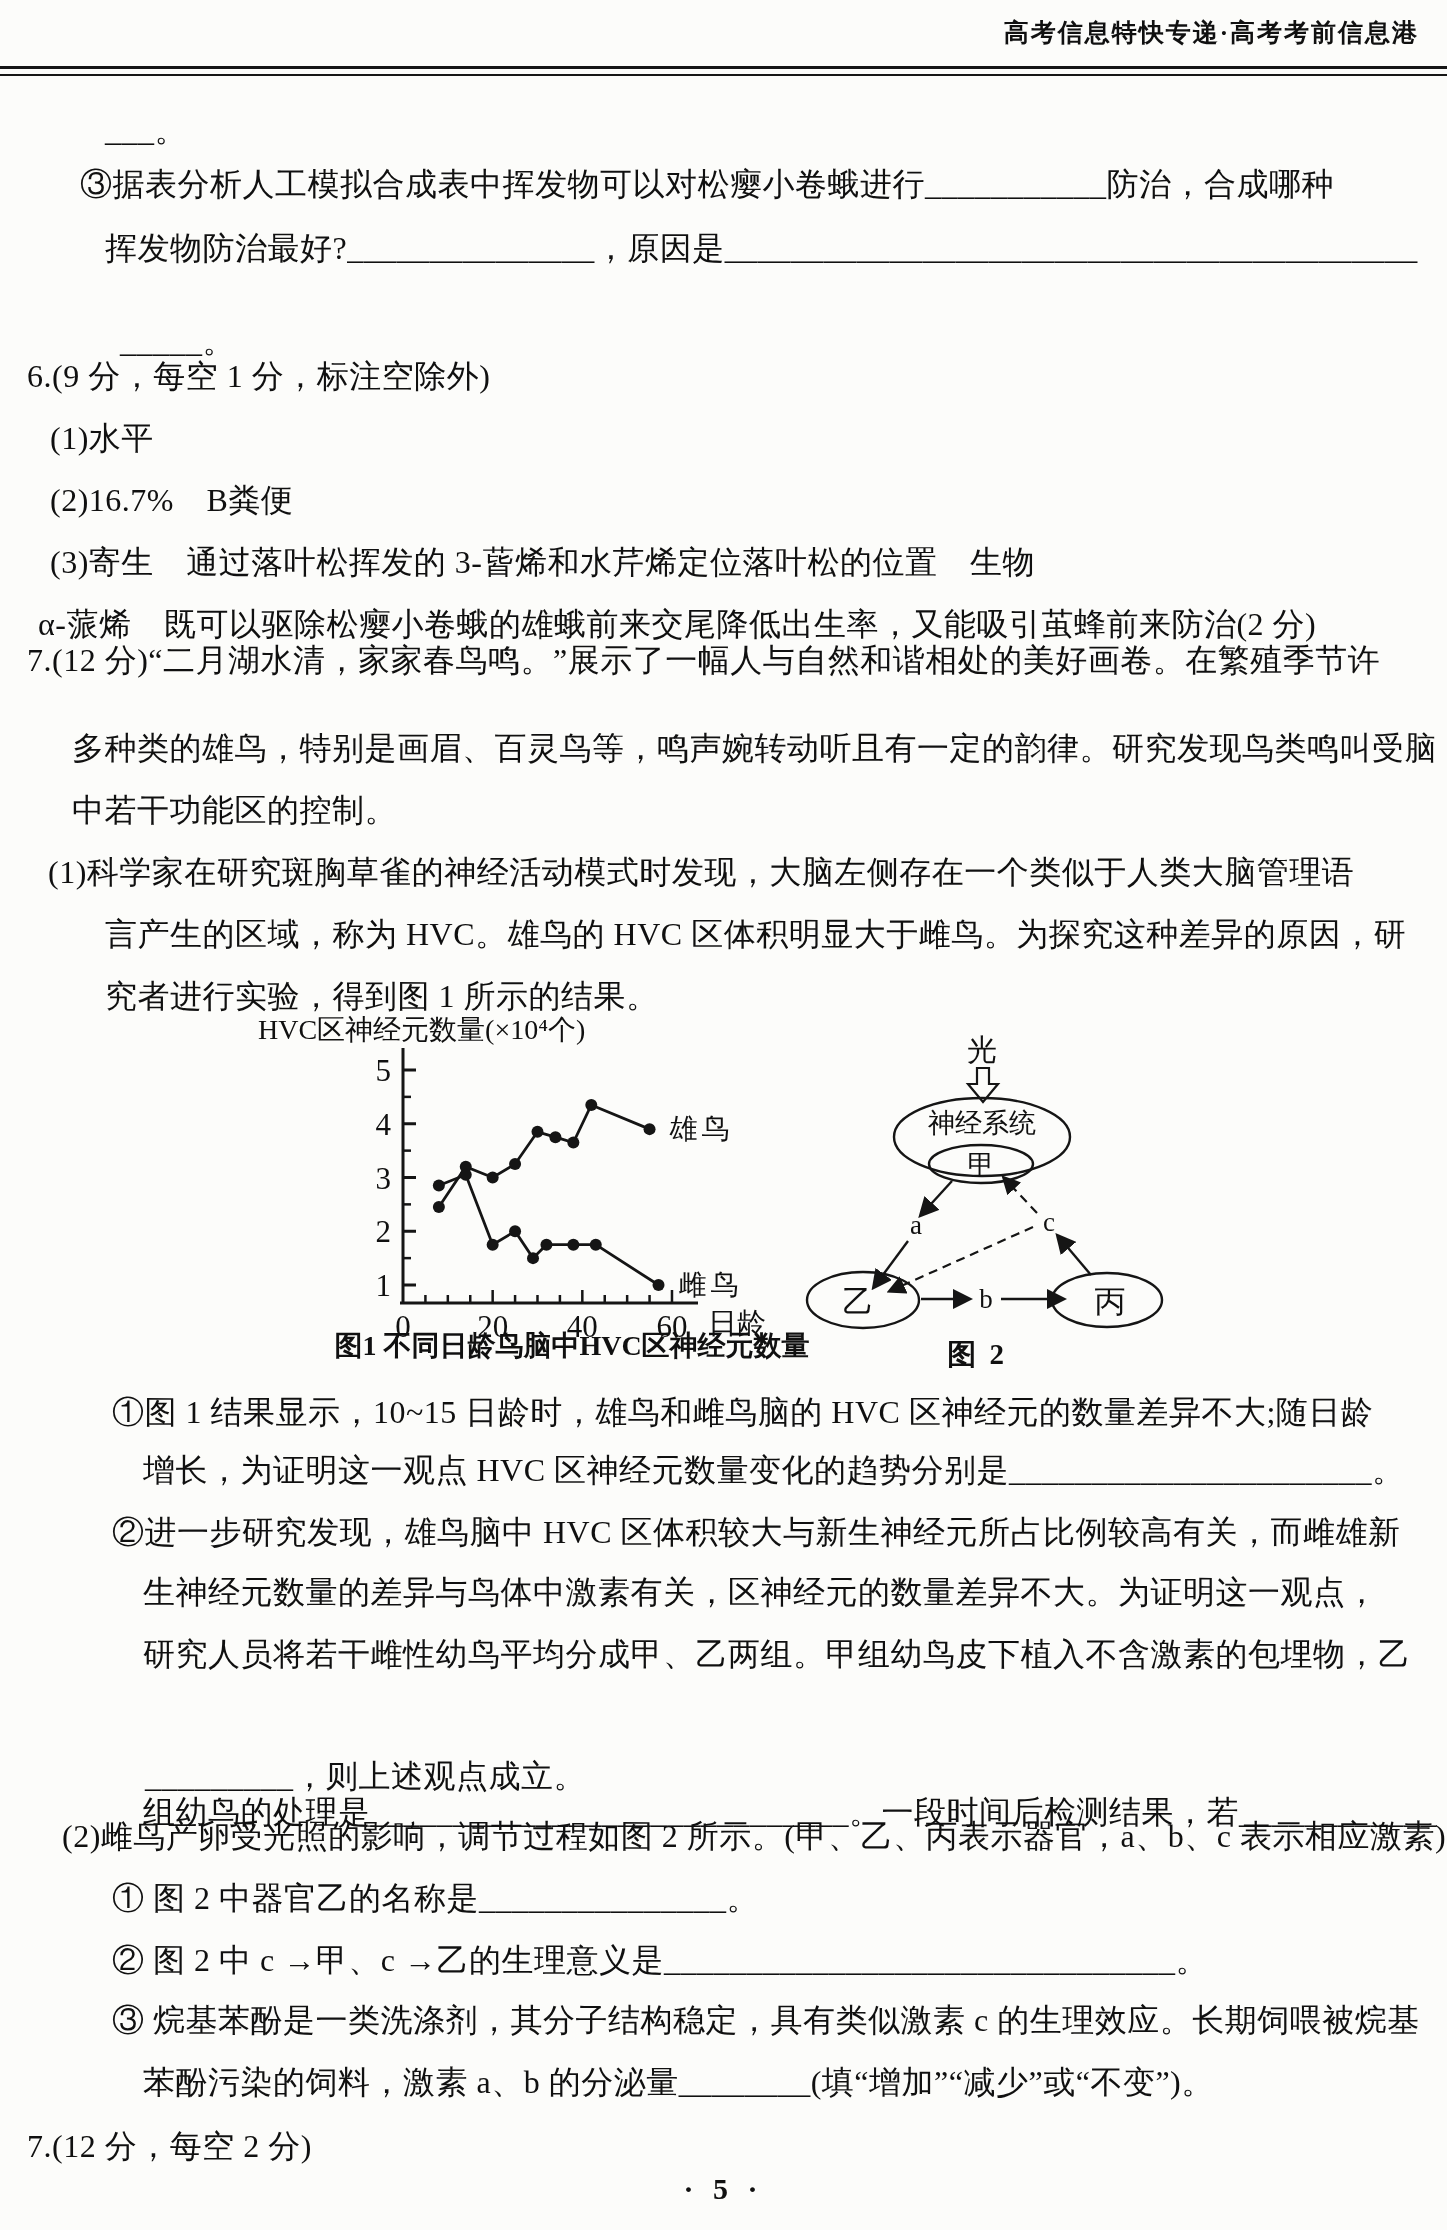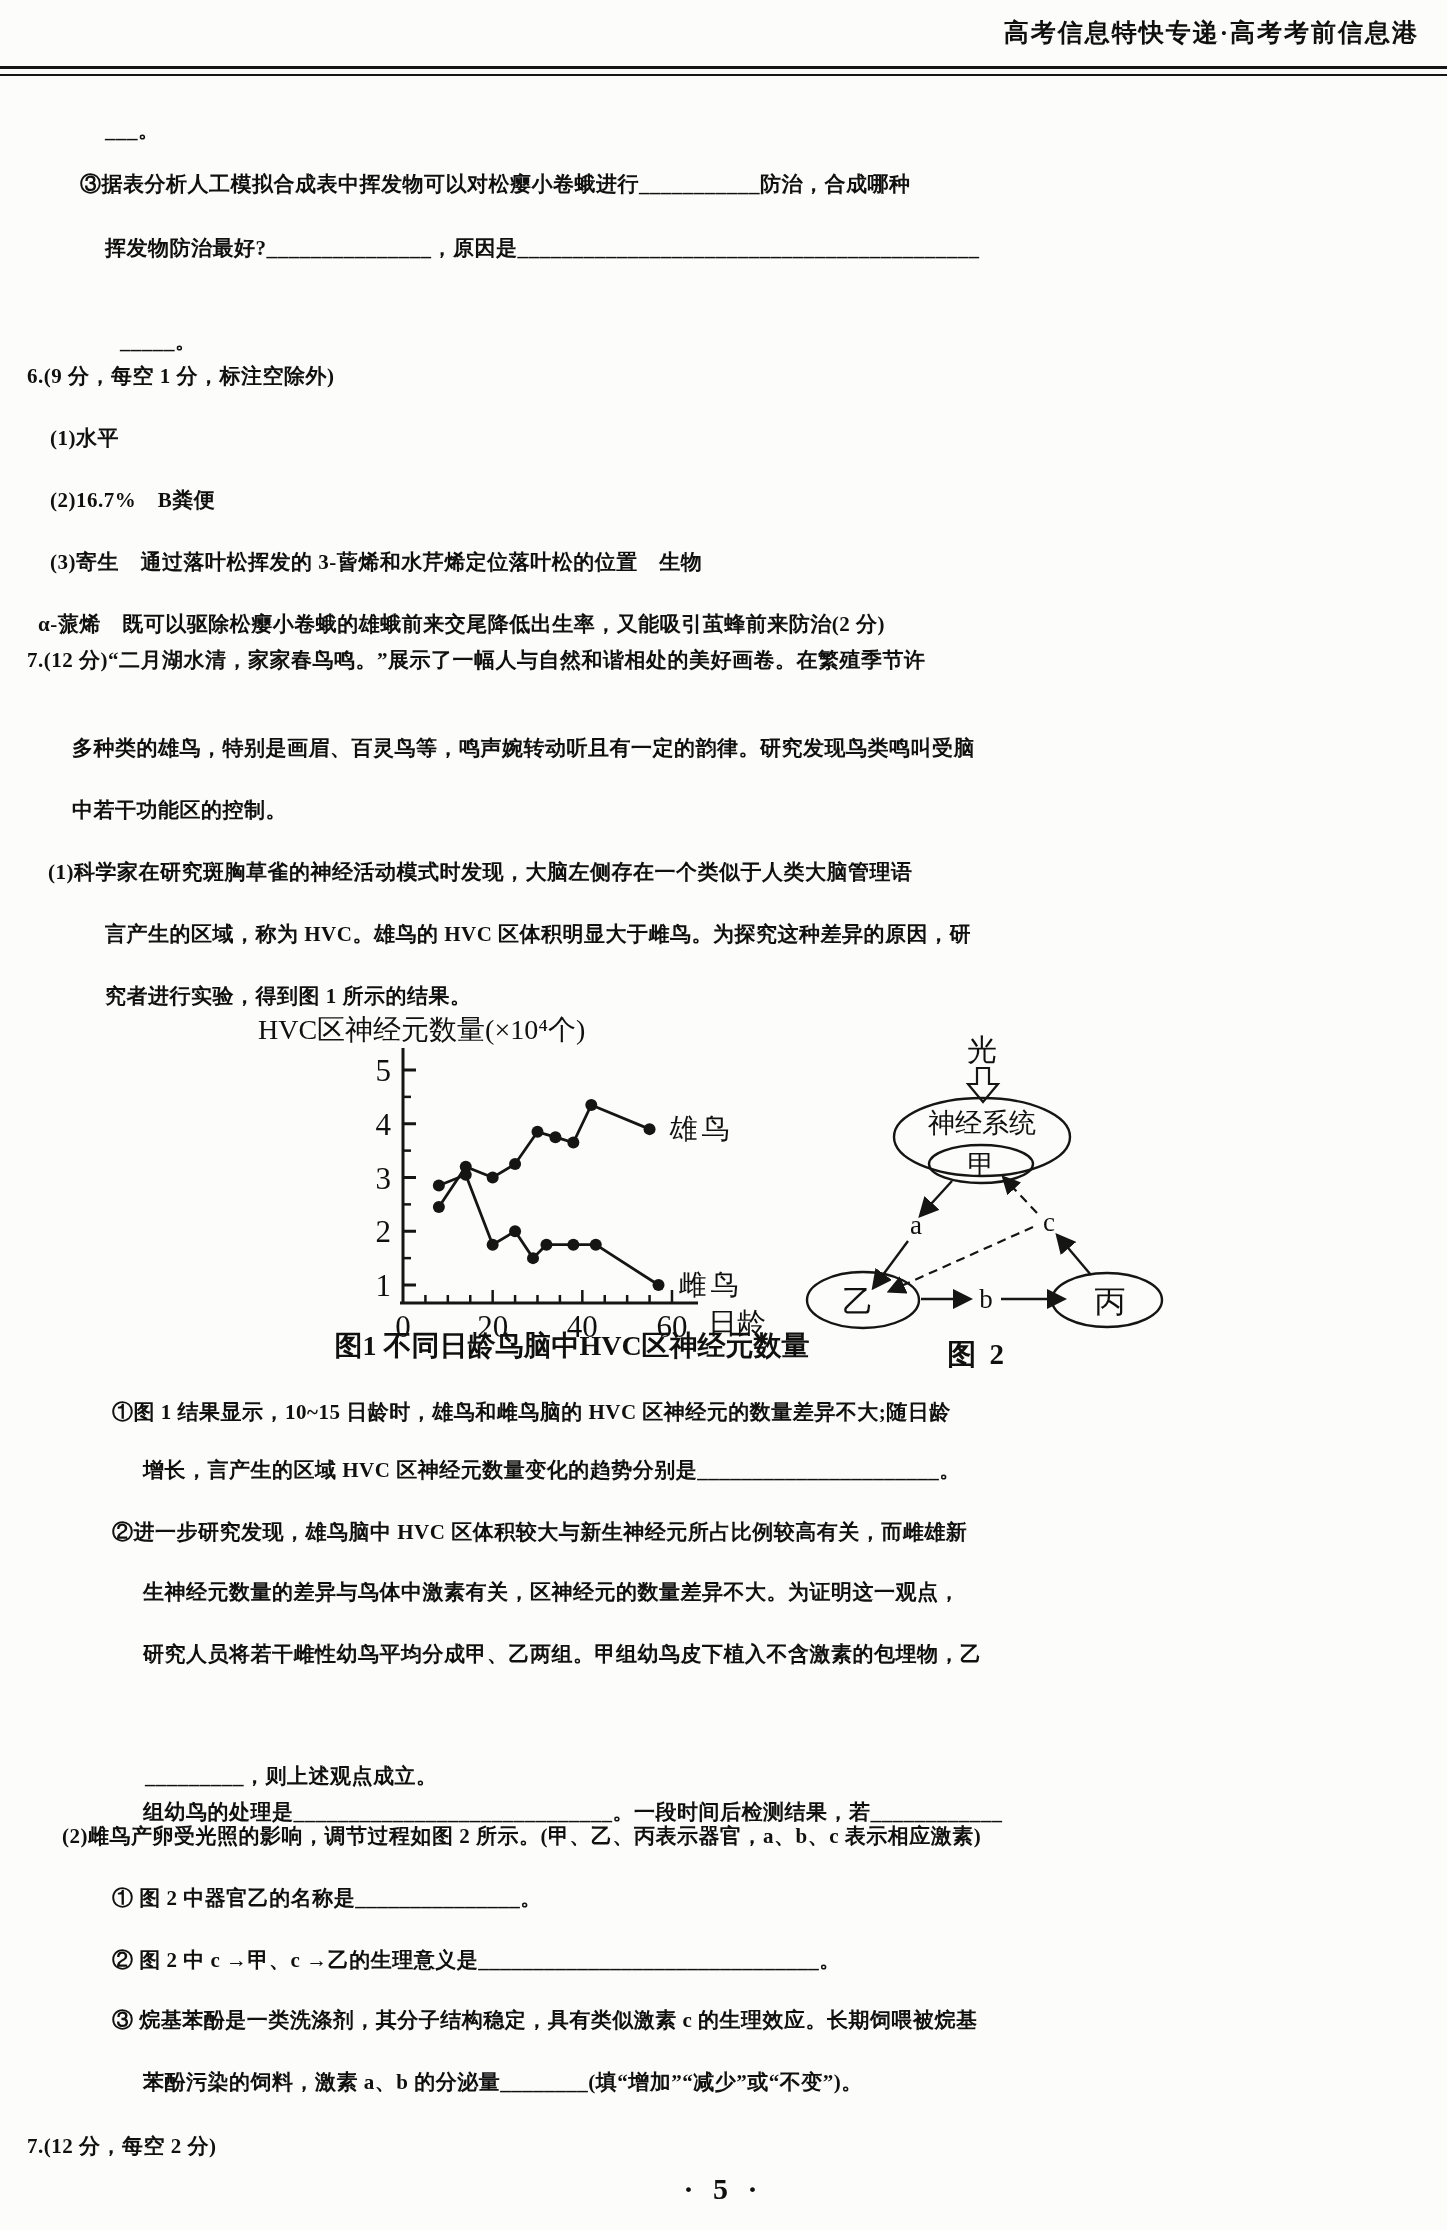--- a/index.html
+++ b/index.html
@@ -16,23 +16,22 @@
     position:absolute;top:16px;right:28px;
     font-size:25px;font-weight:bold;letter-spacing:2px;
     white-space:pre;
   }
   .header-rule{
     position:absolute;top:66px;left:0;width:1447px;height:5px;
     border-top:3px solid #161616;border-bottom:2px solid #161616;
   }
   .line{
     position:absolute;
-    font-size:21px;letter-spacing:0.5px;line-height:40px;
+    font-size:32px;letter-spacing:0.5px;line-height:40px;
     white-space:pre;
-    font-weight:bold;
   }
   .pagenum{
     position:absolute;top:2172px;left:0;width:1447px;
     text-align:center;font-size:30px;font-weight:bold;letter-spacing:6px;
   }
   svg{position:absolute;}
   svg text{font-family:"Liberation Serif","DejaVu Serif",serif;fill:#101010;}
 </style>
 </head>
 <body>
@@ -51,21 +50,21 @@
       <div class="line" style="left: 50px; top: 480px;">(2)16.7%　B粪便</div>
       <div class="line" style="left: 50px; top: 542px;">(3)寄生　通过落叶松挥发的 3-蒈烯和水芹烯定位落叶松的位置　生物</div>
       <div class="line" style="left: 38px; top: 604px;">α-蒎烯　既可以驱除松瘿小卷蛾的雄蛾前来交尾降低出生率，又能吸引茧蜂前来防治(2 分)</div>
       <div class="line" style="left: 27px; top: 640px;">7.(12 分)“二月湖水清，家家春鸟鸣。”展示了一幅人与自然和谐相处的美好画卷。在繁殖季节许</div>
       <div class="line" style="left: 72px; top: 728px;">多种类的雄鸟，特别是画眉、百灵鸟等，鸣声婉转动听且有一定的韵律。研究发现鸟类鸣叫受脑</div>
       <div class="line" style="left: 72px; top: 790px;">中若干功能区的控制。</div>
       <div class="line" style="left: 48px; top: 852px;">(1)科学家在研究斑胸草雀的神经活动模式时发现，大脑左侧存在一个类似于人类大脑管理语</div>
       <div class="line" style="left: 105px; top: 914px;">言产生的区域，称为 HVC。雄鸟的 HVC 区体积明显大于雌鸟。为探究这种差异的原因，研</div>
       <div class="line" style="left: 105px; top: 976px;">究者进行实验，得到图 1 所示的结果。</div>
       <div class="line" style="left: 112px; top: 1392px;">①图 1 结果显示，10~15 日龄时，雄鸟和雌鸟脑的 HVC 区神经元的数量差异不大;随日龄</div>
-      <div class="line" style="left: 143px; top: 1450px;">增长，言产生的区域 HVC 区神经元数量变化的趋势分别是______________________。</div>
+      <div class="line" style="left: 143px; top: 1450px;">增长，为证明这一观点 HVC 区神经元数量变化的趋势分别是______________________。</div>
       <div class="line" style="left: 112px; top: 1512px;">②进一步研究发现，雄鸟脑中 HVC 区体积较大与新生神经元所占比例较高有关，而雌雄新</div>
       <div class="line" style="left: 143px; top: 1572px;">生神经元数量的差异与鸟体中激素有关，区神经元的数量差异不大。为证明这一观点，</div>
       <div class="line" style="left: 143px; top: 1634px;">研究人员将若干雌性幼鸟平均分成甲、乙两组。甲组幼鸟皮下植入不含激素的包埋物，乙</div>
       <div class="line" style="left: 143px; top: 1792px; text-align: right;">组幼鸟的处理是_____________________________。一段时间后检测结果，若____________</div>
       <div class="line" style="left: 145px; top: 1756px;">_________，则上述观点成立。</div>
       <div class="line" style="left: 62px; top: 1816px;">(2)雌鸟产卵受光照的影响，调节过程如图 2 所示。(甲、乙、丙表示器官，a、b、c 表示相应激素)</div>
       <div class="line" style="left: 112px; top: 1878px;">① 图 2 中器官乙的名称是_______________。</div>
       <div class="line" style="left: 112px; top: 1940px;">② 图 2 中 c →甲、c →乙的生理意义是_______________________________。</div>
       <div class="line" style="left: 112px; top: 2000px;">③ 烷基苯酚是一类洗涤剂，其分子结构稳定，具有类似激素 c 的生理效应。长期饲喂被烷基</div>
       <div class="line" style="left: 143px; top: 2062px;">苯酚污染的饲料，激素 a、b 的分泌量________(填“增加”“减少”或“不变”)。</div>

